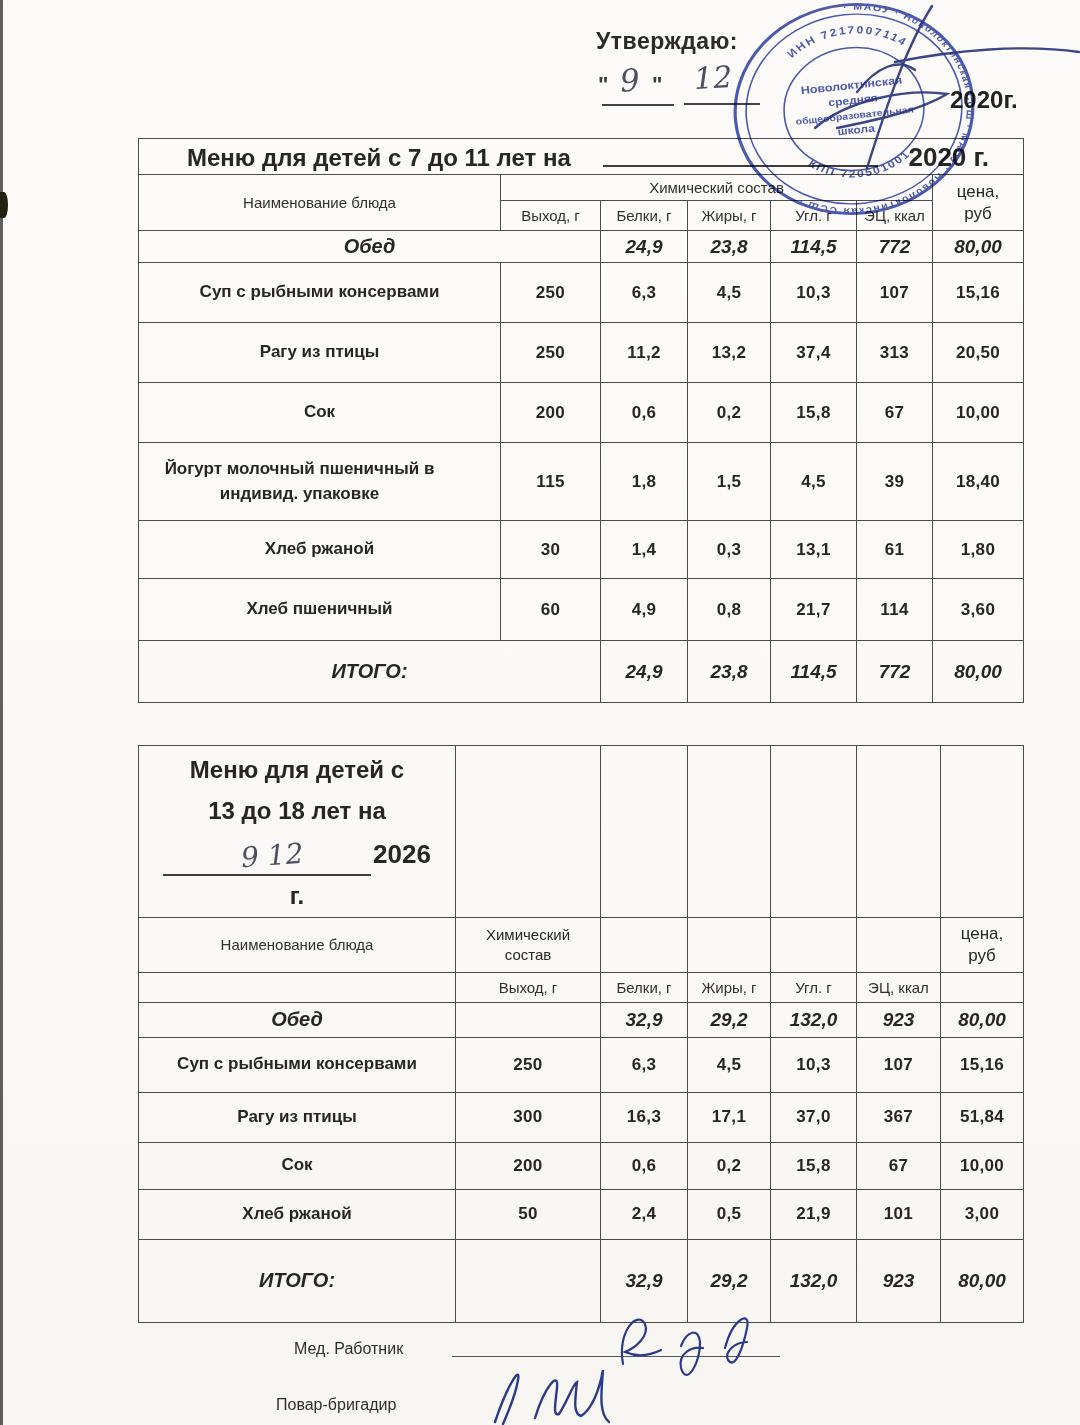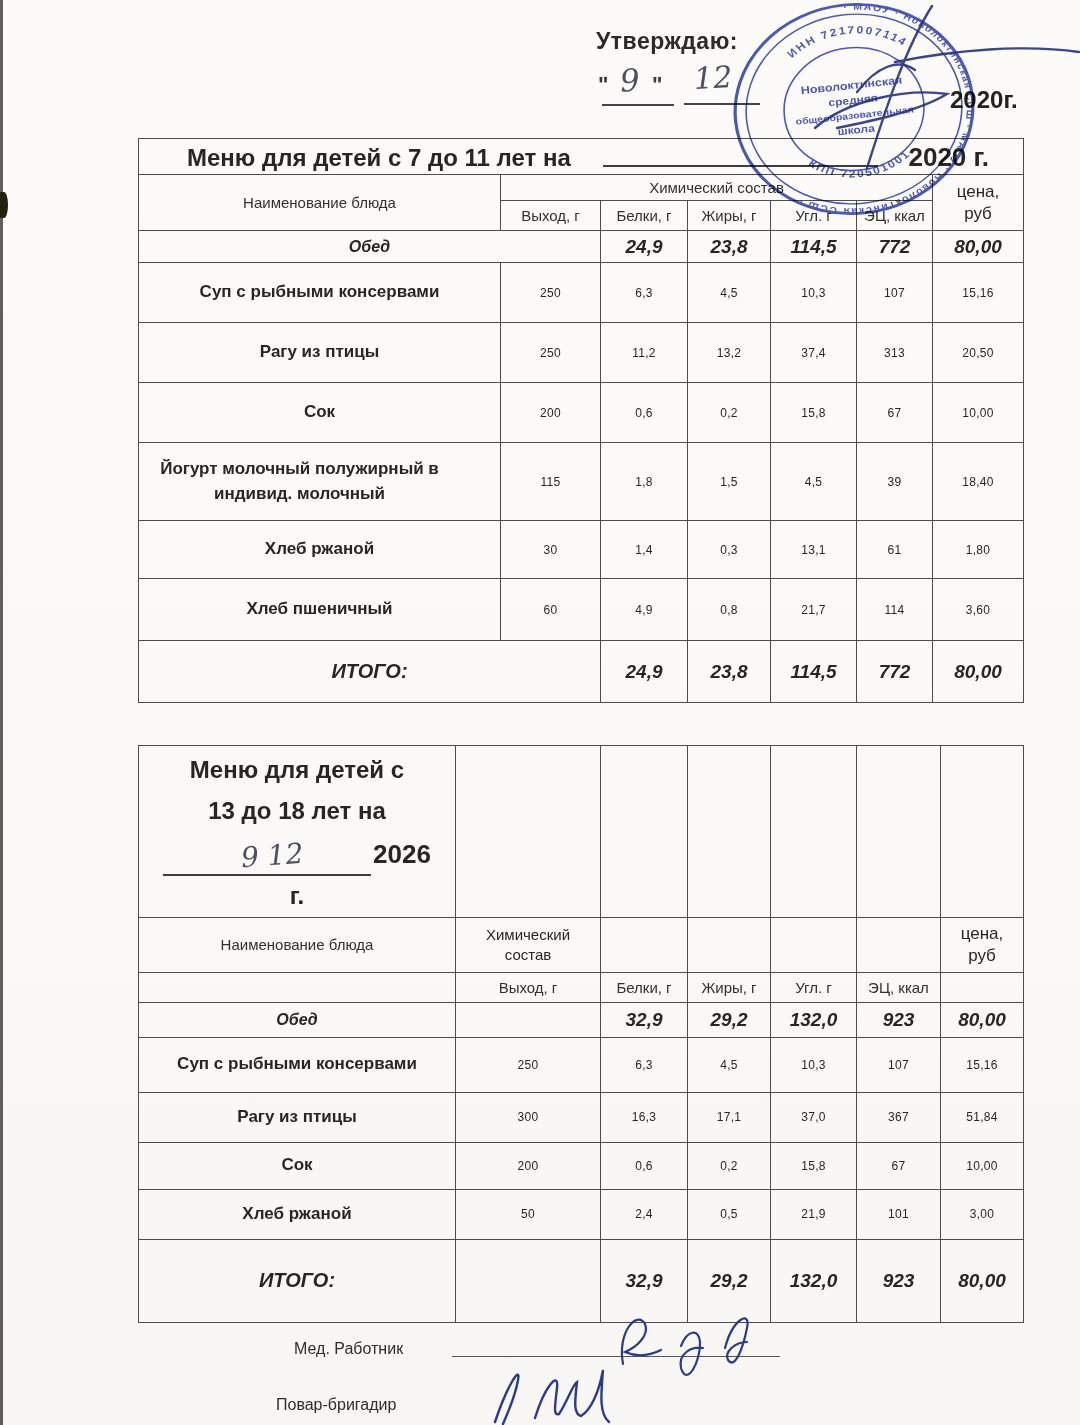--- a/index.html
+++ b/index.html
@@ -33,22 +33,22 @@
   .t1-title-flex { display:flex; align-items:center; padding:2px 34px 0 48px;gap:22px; }
   .t-title { font-size:24px; font-weight:bold; white-space:nowrap; }
   .title-blank { flex:1; margin:0 8px 6px 10px; align-self:flex-end; border-bottom:2px solid #3d3d3d; height:2px; }
   .t-title-year { font-size:26px; font-weight:bold; white-space:nowrap; }
 
   .hdr { font-size:15px; color:#303030; }
   .price-hdr { font-size:17px; white-space:pre-line; line-height:1.25; }
   .chem-hdr2 { font-size:15px; line-height:1.3; }
 
   .dish { text-align:left; padding-left:13px; font-weight:bold; font-size:17px; line-height:1.45; }
-  .num { font-weight:normal; font-size:12px; letter-spacing:.3px; }
-  .meal-name { font-style:italic; font-weight:bold; font-size:16px; }
+  .num { font-weight:bold; font-size:17px; letter-spacing:.3px; }
+  .meal-name { font-style:italic; font-weight:bold; font-size:20px; }
   .meal-num { font-style:italic; font-weight:bold; font-size:19px; }
   .total-label { text-align:left; padding-left:14px; font-style:italic; font-weight:bold; font-size:20px; }
   .total-num { font-style:italic; font-weight:bold; font-size:19px; }
 
   .t2-title { font-weight:bold; font-size:24px; line-height:1.7; text-align:center; padding-top:4px; }
   .t2-line3 { display:flex; align-items:flex-end; justify-content:center; }
   .t2-blank { position:relative; width:208px; height:32px; border-bottom:2px solid #3d3d3d; }
   .hand-t2 { position:absolute; left:78px; bottom:-6px; font-size:28px; font-weight:normal; transform:rotate(-4deg); }
   .t2-year { font-size:26px; margin-left:2px; }
 
@@ -141,21 +141,21 @@
     <tr style="height:60px">
       <td class="dish">Сок</td>
       <td class="num">200</td>
       <td class="num">0,6</td>
       <td class="num">0,2</td>
       <td class="num">15,8</td>
       <td class="num">67</td>
       <td class="num">10,00</td>
     </tr>
     <tr style="height:78px">
-      <td class="dish" style="padding-right:40px">Йогурт молочный полужирный в индивид. молочный</td>
+      <td class="dish" style="padding-right:40px">Йогурт молочный пшеничный в индивид. упаковке</td>
       <td class="num">115</td>
       <td class="num">1,8</td>
       <td class="num">1,5</td>
       <td class="num">4,5</td>
       <td class="num">39</td>
       <td class="num">18,40</td>
     </tr>
     <tr style="height:58px">
       <td class="dish">Хлеб ржаной</td>
       <td class="num">30</td>

